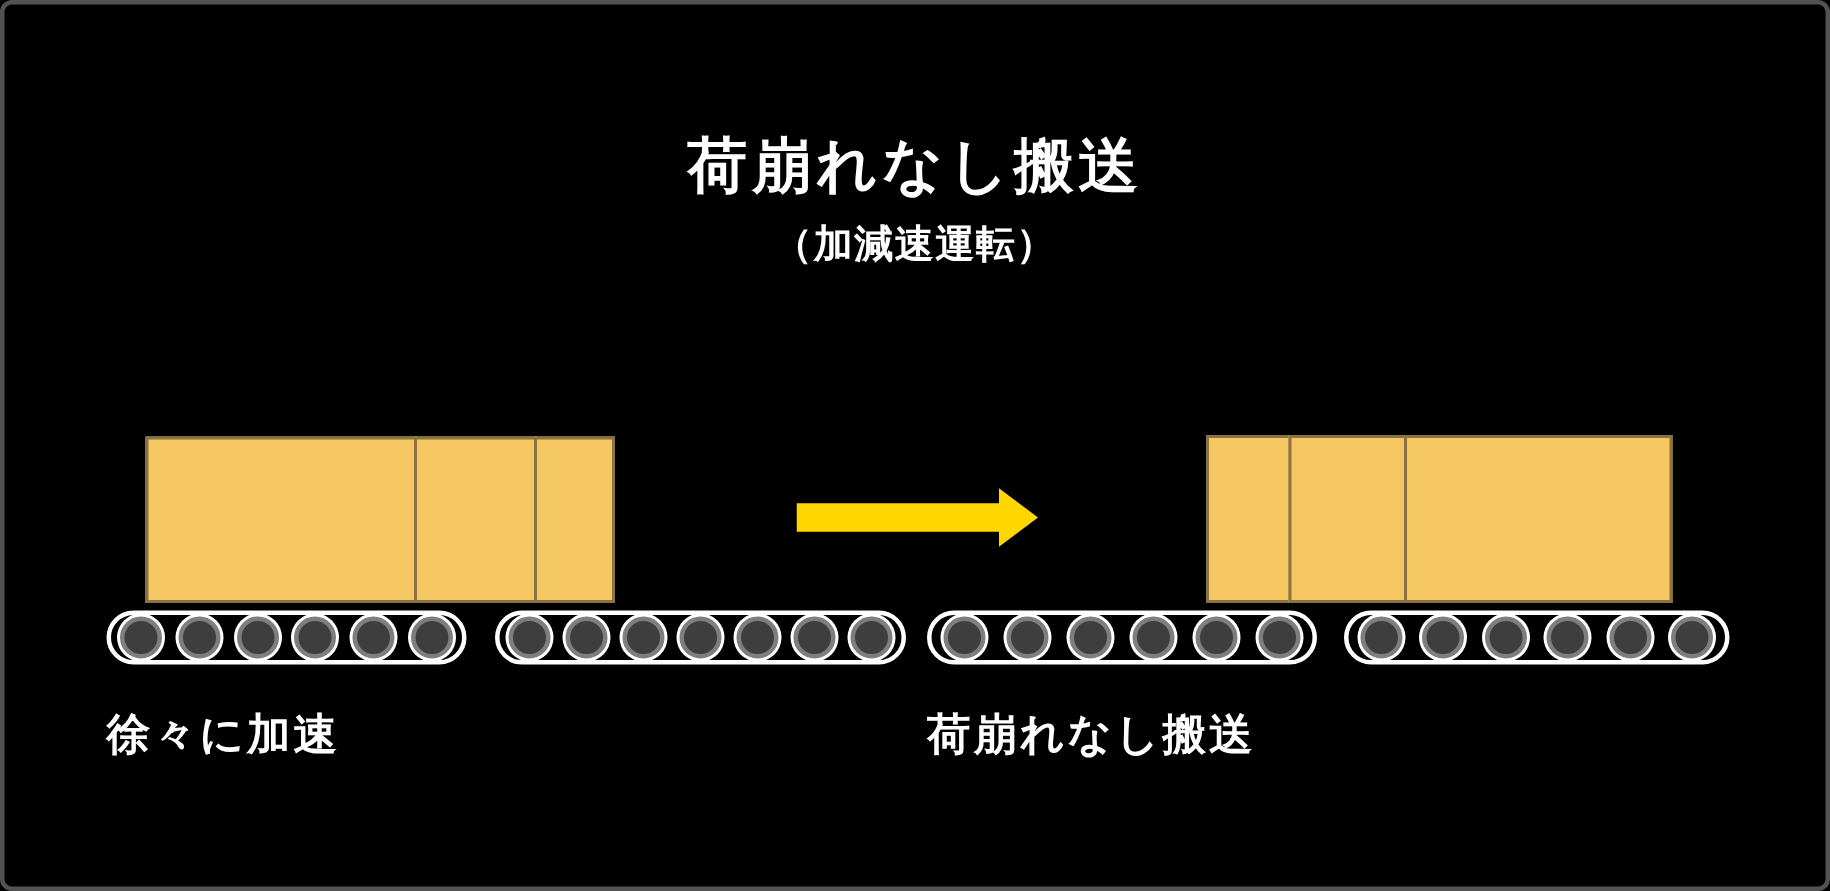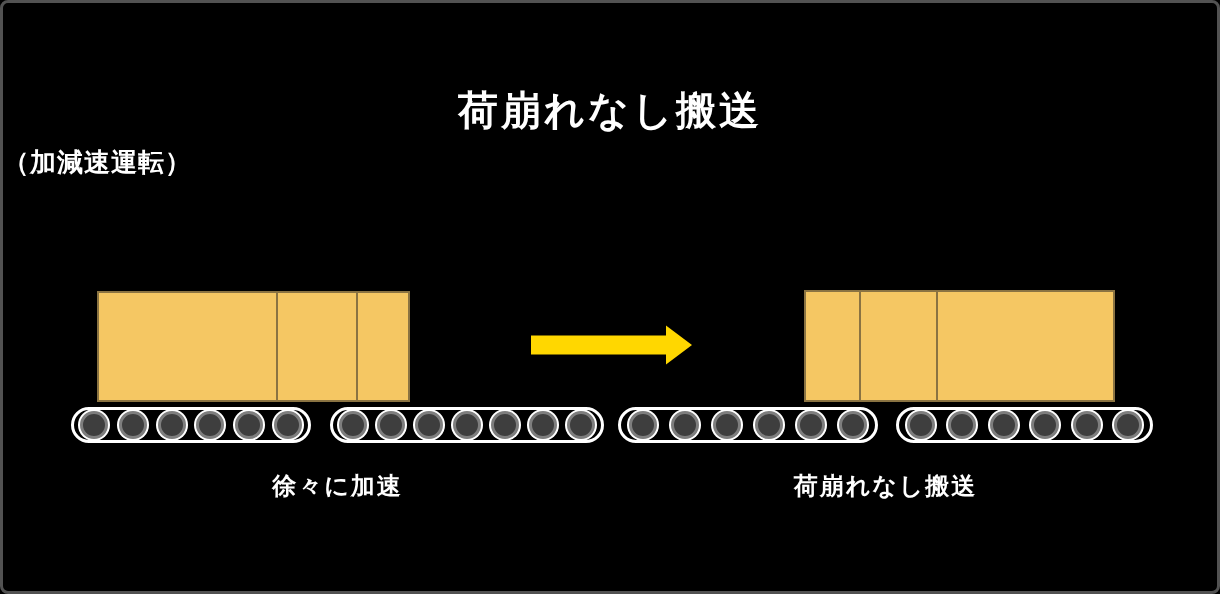--- a/index.html
+++ b/index.html
@@ -27,20 +27,21 @@
     color: var(--text, #fff);
     font-size: 40px;
     font-weight: bold;
     letter-spacing: 3px;
   }
   .subtitle {
     position: absolute;
     top: 142px;
     left: 0;
     right: 0;
+    text-align: center;
     color: var(--text, #fff);
     font-size: 26px;
     font-weight: bold;
     letter-spacing: 1px;
   }
   .scene {
     position: absolute;
     inset: 0;
   }
   .box {
@@ -75,23 +76,23 @@
     position: absolute;
     left: 528px;
     top: 322px;
     width: 162px;
     height: 40px;
   }
   .arrow polygon { fill: var(--arrow, #ffd700); }
   .caption {
     position: absolute;
     top: 467px;
-    text-align: center;
+    text-align: left;
     color: var(--text, #fff);
-    font-size: 24px;
+    font-size: 29px;
     font-weight: bold;
     letter-spacing: 2px;
   }
   .caption-left  { left: 68px;  width: 533px; }
   .caption-right { left: 615px; width: 535px; }
 </style>
 </head>
 <body>
 
 <div class="frame">

